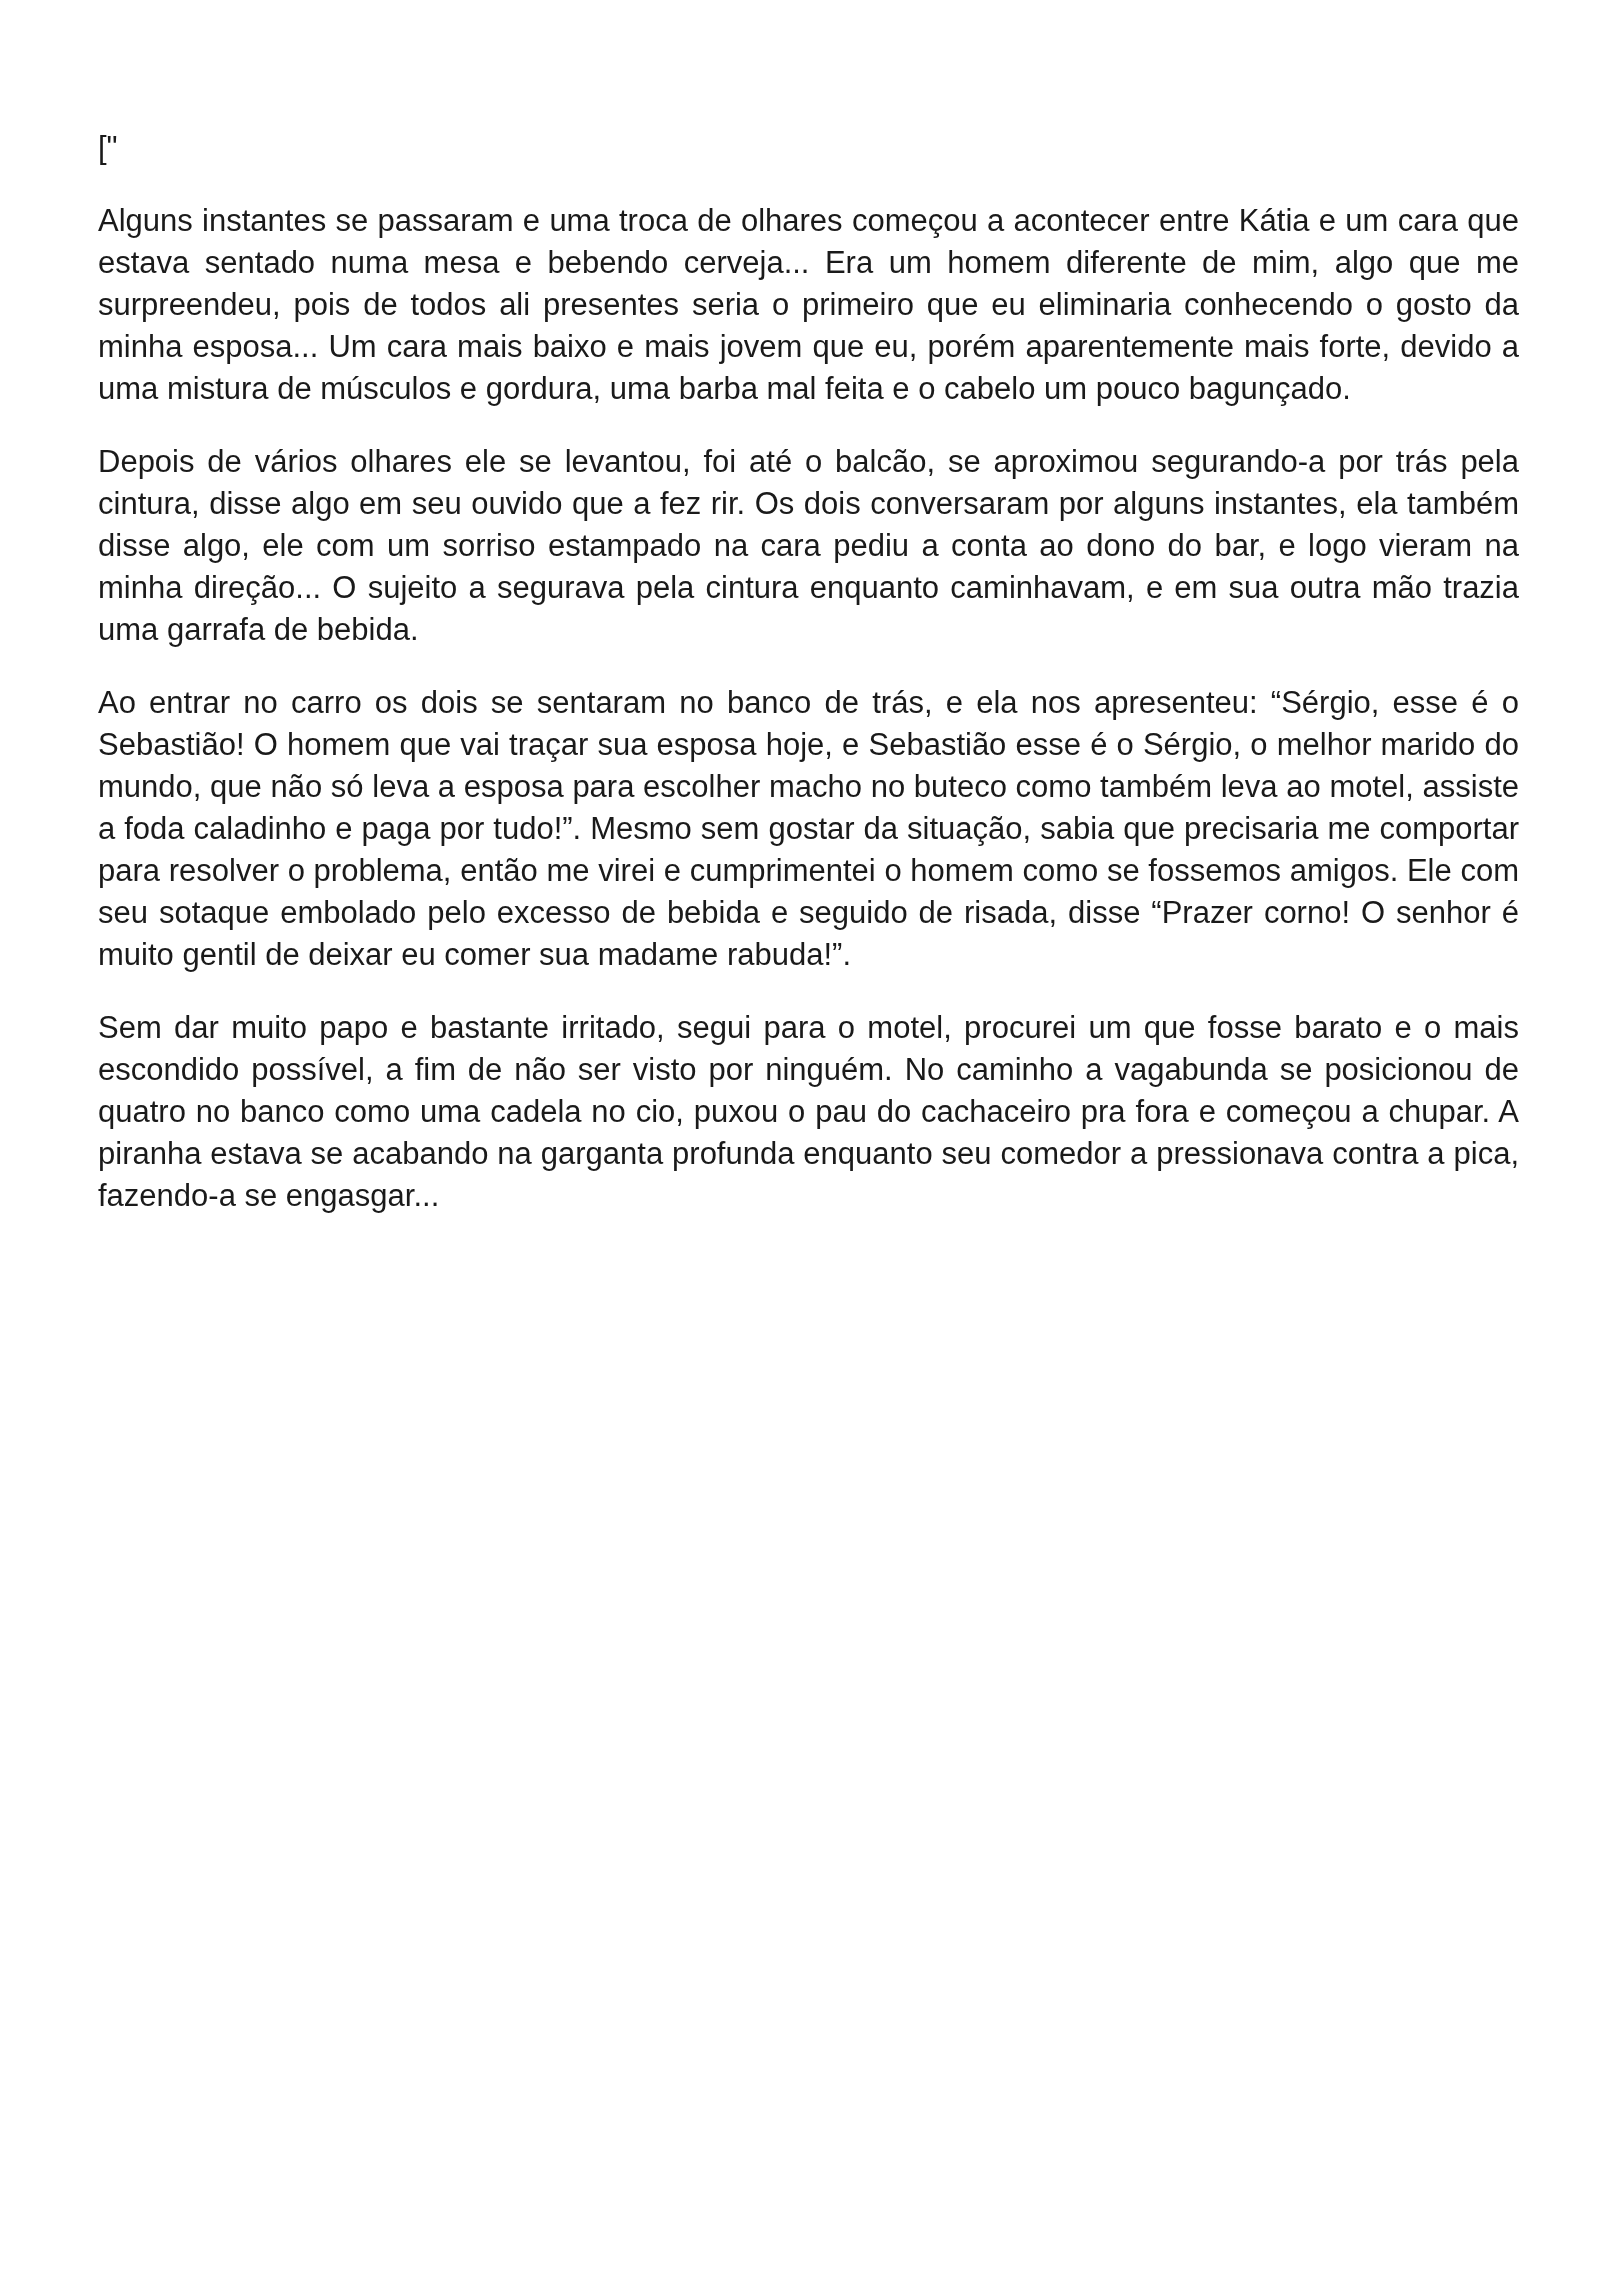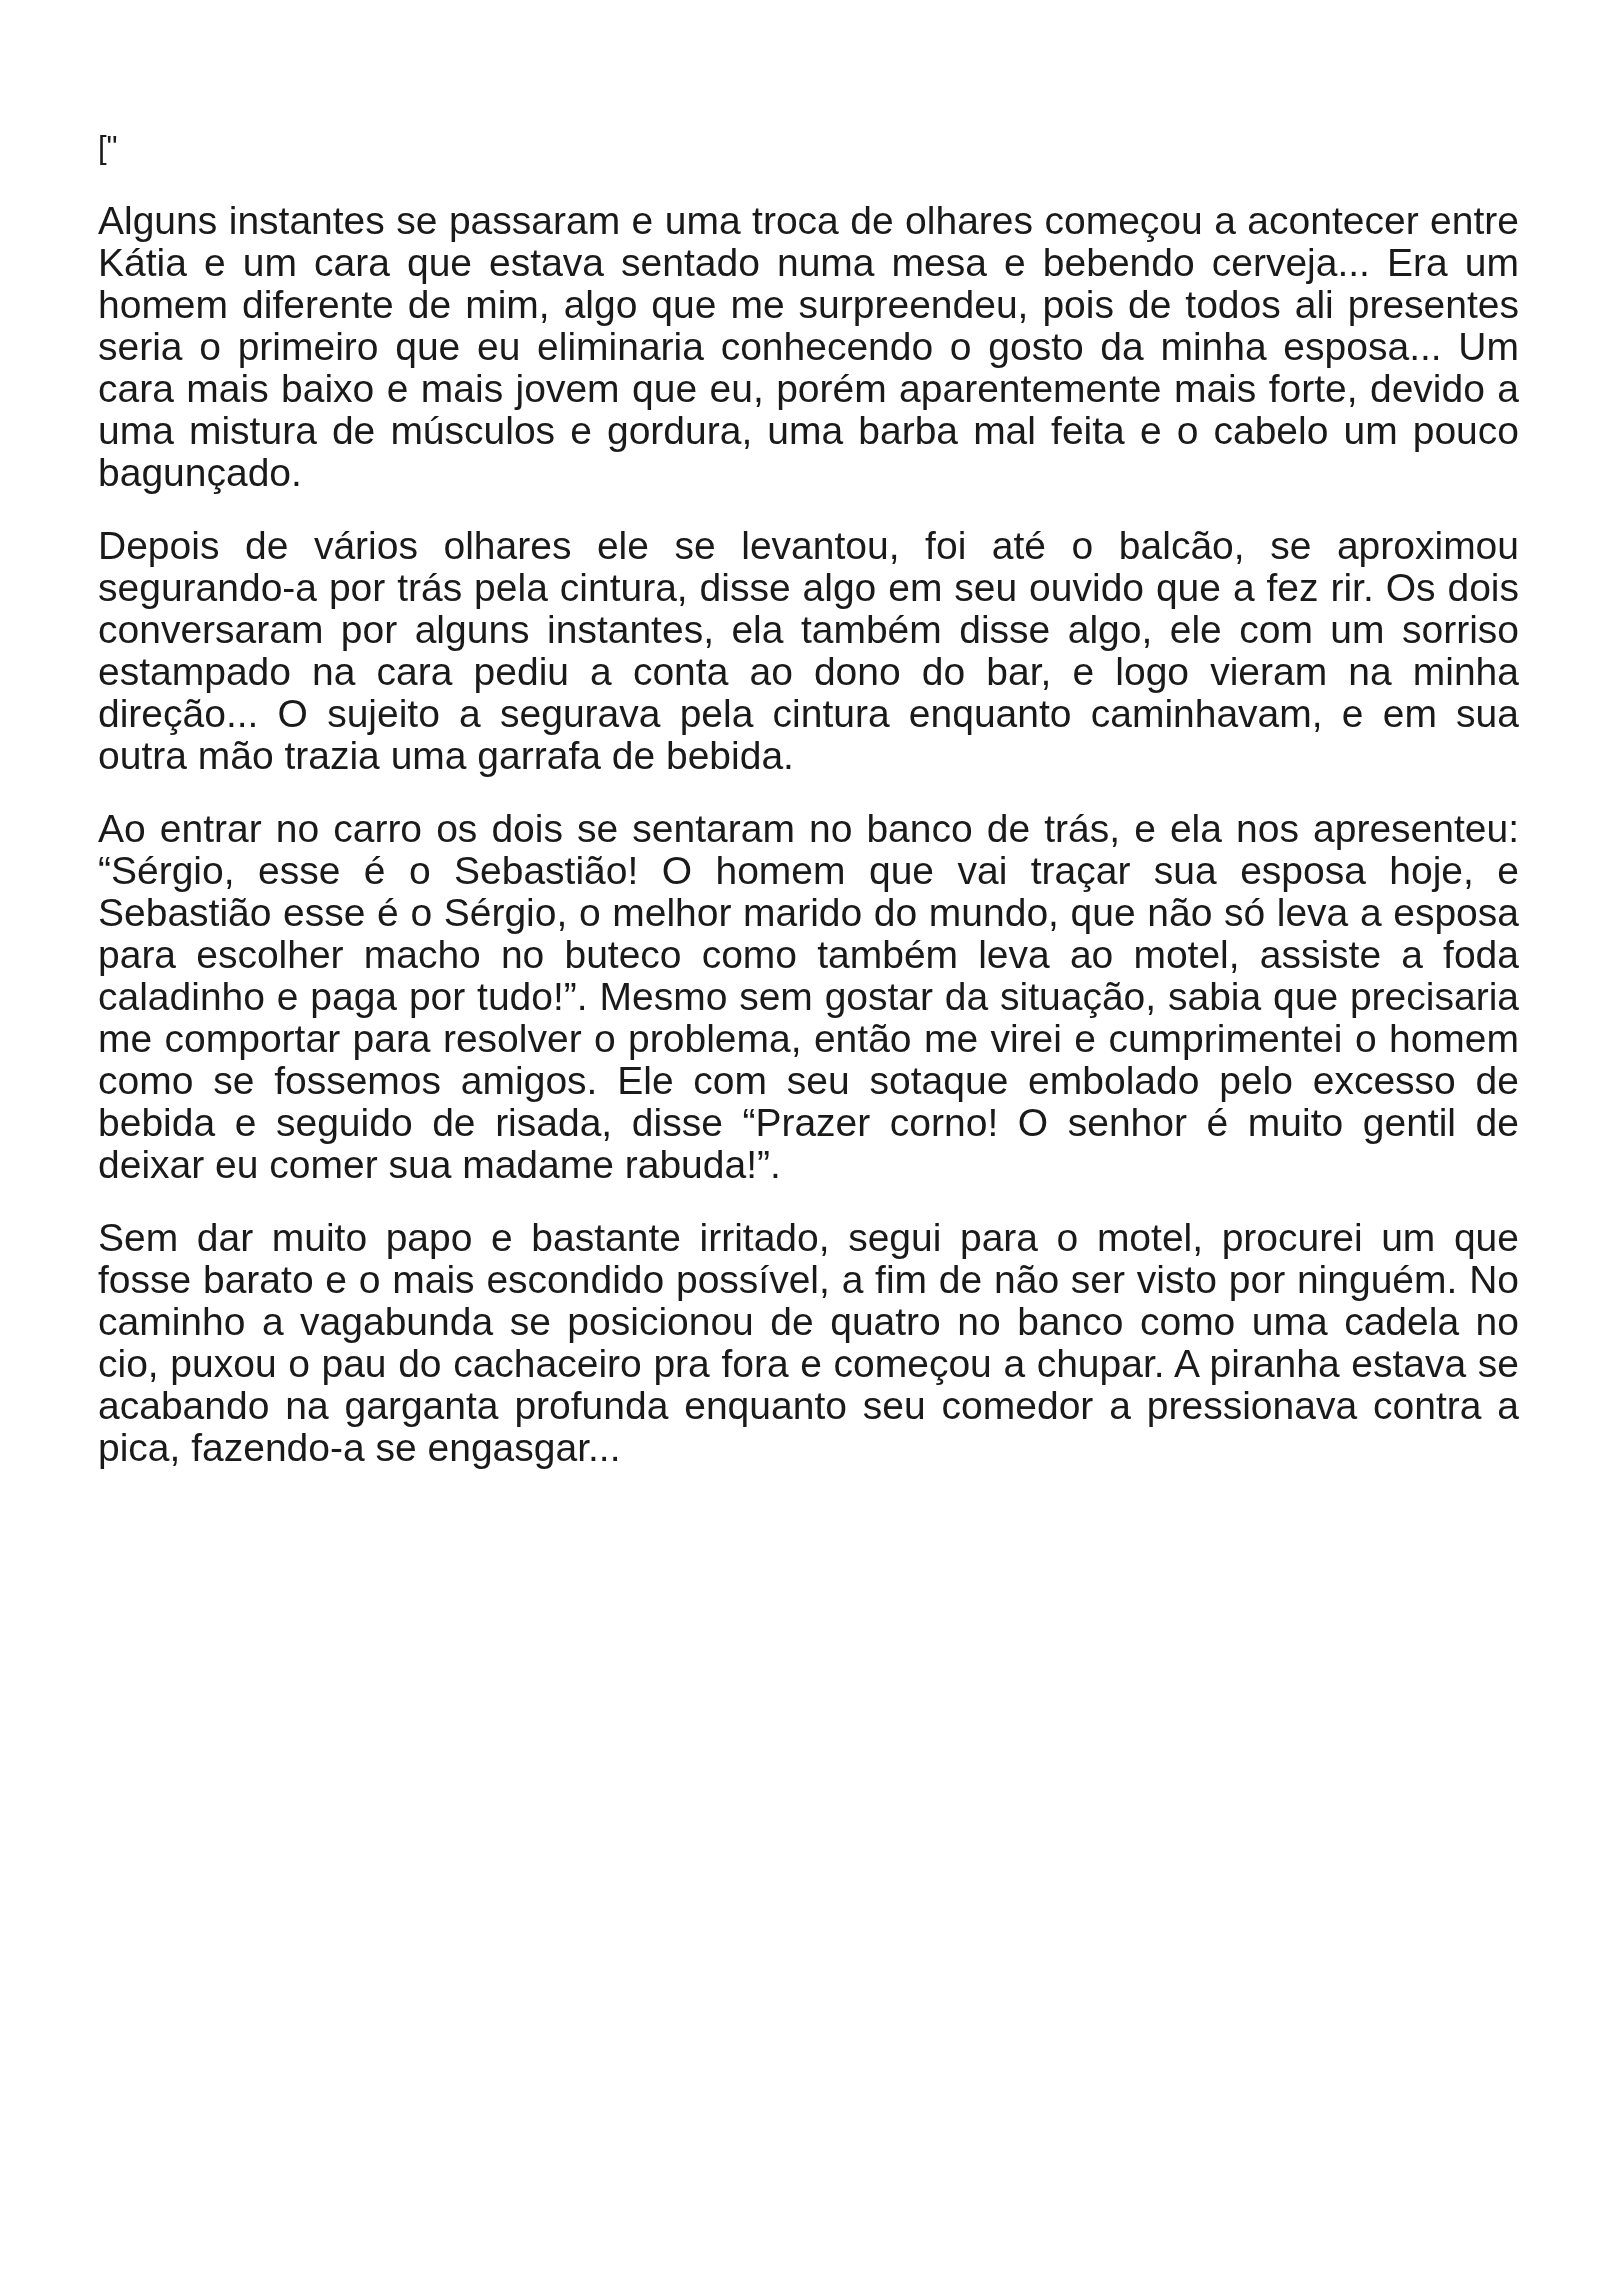--- a/index.html
+++ b/index.html
@@ -21,21 +21,21 @@
       background: #ffffff;
     }
     .prefix-line {
       font-size: 31px;
       line-height: 42px;
       margin: 0 0 31px 0;
       text-align: left;
       white-space: pre;
     }
     p.story {
-      font-size: 39px;
+      font-size: 31px;
       line-height: 42px;
       margin: 0 0 31px 0;
       text-align: justify;
       hyphens: none;
       word-spacing: normal;
     }
   </style>
 </head>
 <body>
 

